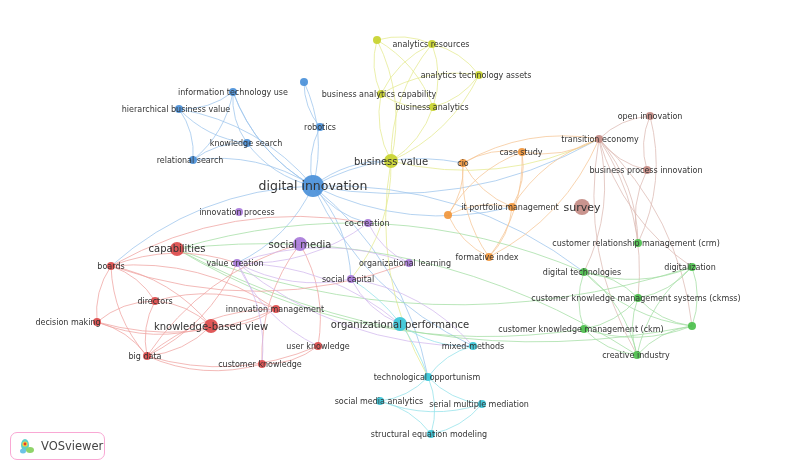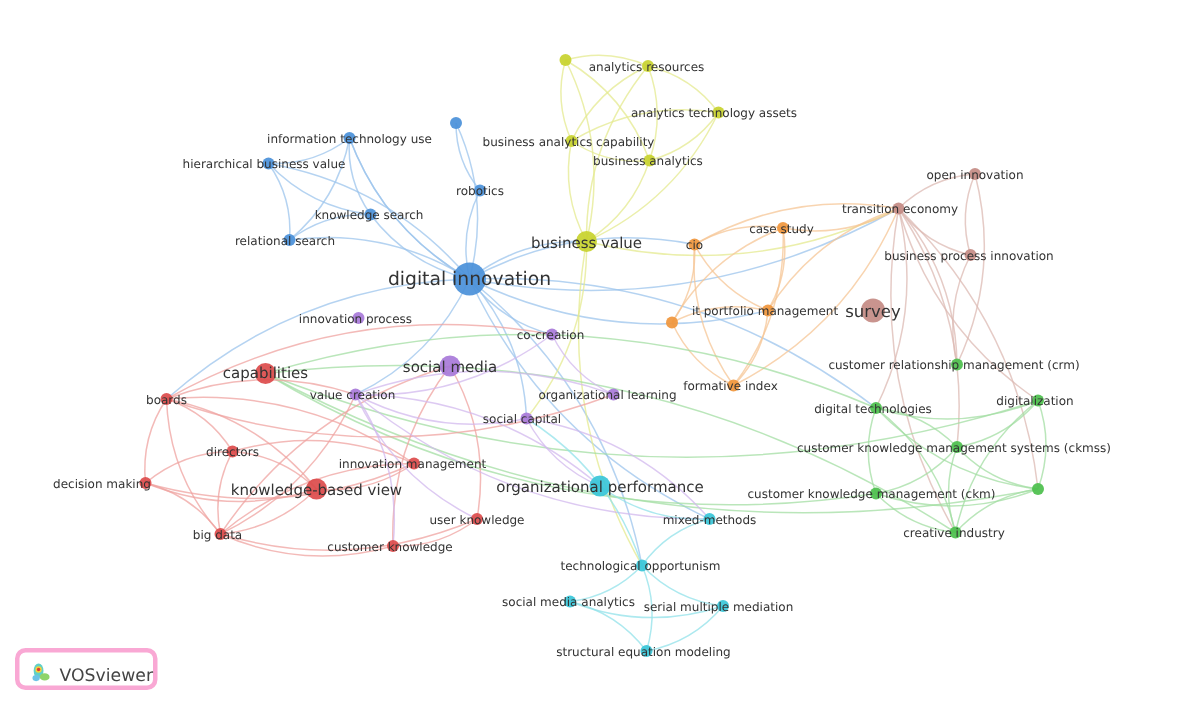--- a/index.html
+++ b/index.html
@@ -1,20 +1,20 @@
 <!DOCTYPE html>
 <html><head>
 <meta charset="utf-8">
 <style>
   html, body { margin: 0; padding: 0; background: #ffffff; }
   body { width: 788px; height: 473px; overflow: hidden; position: relative; font-family: "DejaVu Sans", sans-serif; }
   #stage { position: absolute; left: 0; top: 0; width: 788px; height: 473px; }
   svg#net { position: absolute; left: 0; top: 0; }
   .lbl { font-family: "DejaVu Sans", sans-serif; fill: #333333; }
-  .badge { position: absolute; left: 10px; top: 432px; width: 95px; height: 28px; border: 3px solid #f9a8d4; border-radius: 7px; background: #fff; box-sizing: border-box; display: flex; align-items: flex-end; padding-left: 7px; }
+  .badge { position: absolute; left: 10px; top: 432px; width: 95px; height: 28px; border: 1px solid #f9a8d4; border-radius: 7px; background: #fff; box-sizing: border-box; display: flex; align-items: center; padding-left: 7px; }
   .badge .logo { width: 18px; height: 18px; margin-right: 5px; }
   .badge .txt { font-family: "DejaVu Sans", sans-serif; font-size: 11.5px; color: #444; }
 </style>
 </head>
 <body>
 
 <div id="stage">
   <svg id="net" width="788" height="473" viewBox="0 0 788 473">
     <g id="edges">
         <path d="M313,186 Q256.08,153.4 233,92" fill="none" stroke="#9cc4ec" stroke-width="1" stroke-opacity="0.75"></path>

